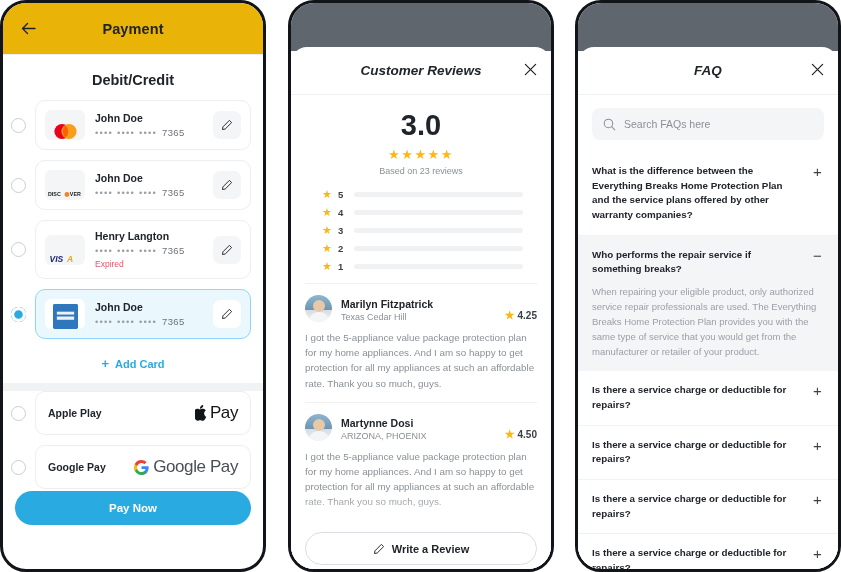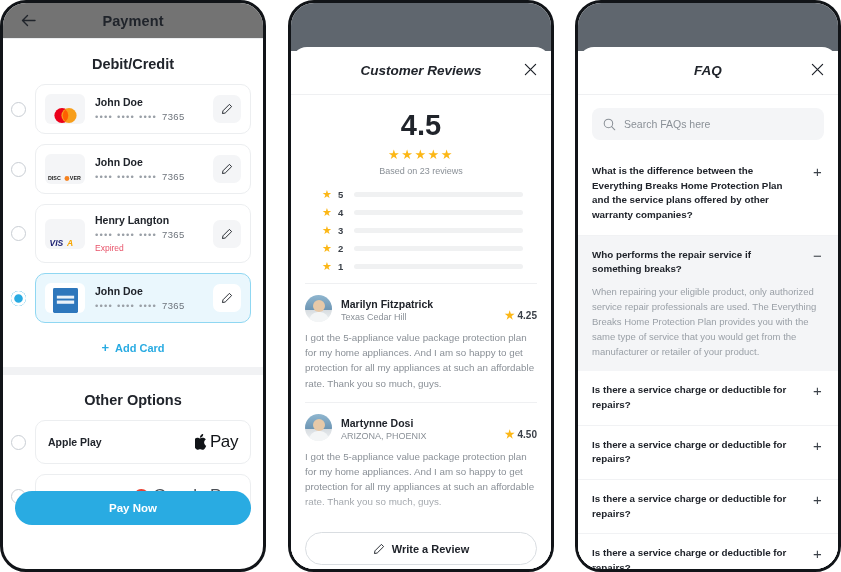--- a/index.html
+++ b/index.html
@@ -17,22 +17,22 @@
     border: 3px solid #111418;
     border-radius: 26px;
     background: #ffffff;
     overflow: hidden;
   }
   .phone-inner { position: absolute; inset: 0; overflow: hidden; }
 
   
   #panel-payment { width: 266px; height: 572px; margin-left: 0px; border-radius: 26px; }
   .pay-header {
-    height: 36px; display: flex; align-items: center;
-    border-bottom: 1px solid #eceef0; padding: 0 14px; background: #737373;
+    height: 52px; display: flex; align-items: center;
+    border-bottom: 1px solid #eceef0; padding: 0 14px; background: #eab308;
   }
   .back-arrow {
     width: 22px; height: 22px; display: flex; align-items: center; justify-content: center;
     color: #20242b; font-size: 19px; line-height: 1; cursor: pointer;
   }
   .pay-title {
     flex: 1; text-align: center; font-size: 14.5px; font-weight: 700; color: #20242b;
     margin-left: -22px; letter-spacing: .1px;
   }
   .section-title {
@@ -289,21 +289,20 @@
         </div>
       </div>
 
       <div class="add-card">
         <span class="plus">+</span>
         <span>Add Card</span>
       </div>
 
       <div class="band"></div>
 
-      <div class="section-title">Other Options</div>
 
       <div class="card-row">
         <div class="radio"></div>
         <div class="other-box">
           <span class="other-label">Apple Play</span>
           <span class="applepay">
             <svg width="13" height="16" viewBox="0 0 13 16" aria-hidden="true">
               <path d="M9.1 8.4c0-2 1.6-2.9 1.7-3-.9-1.4-2.4-1.5-2.9-1.6-1.2-.1-2.4.7-3 .7-.6 0-1.6-.7-2.6-.7-1.3 0-2.6.8-3.3 2-1.4 2.4-.4 6 1 8 .7.9 1.5 2 2.5 2 1 0 1.4-.6 2.6-.6s1.5.6 2.6.6c1.1 0 1.8-1 2.4-1.9.8-1.1 1.1-2.2 1.1-2.2s-2.1-.8-2.1-3.3z" fill="#111418"></path>
               <path d="M7.4 2.6c.5-.7.9-1.6.8-2.6-.8 0-1.8.5-2.4 1.2-.5.6-1 1.6-.8 2.5.9.1 1.8-.4 2.4-1.1z" fill="#111418"></path>
             </svg>
@@ -343,21 +342,21 @@
           <div class="close-x">
             <svg width="13" height="13" viewBox="0 0 14 14" fill="none" aria-hidden="true">
               <path d="M1.5 1.5l11 11M12.5 1.5l-11 11" stroke="#20242b" stroke-width="1.3" stroke-linecap="round"></path>
             </svg>
           </div>
         </div>
 
         <div class="scroll-area">
 
           <div class="score">
-            <div class="score-num">4.5</div>
+            <div class="score-num">3.0</div>
             <div class="score-stars">★★★★★</div>
             <div class="score-sub">Based on 23 reviews</div>
           </div>
 
           <div class="bars">
             <div class="bar-row">
               <span class="bar-star">★</span>
               <span class="bar-lbl">5</span>
               <span class="bar-track"><span class="bar-fill" id="f0" style="width: 86%; background: rgb(63, 156, 53);"></span></span>
             </div>

